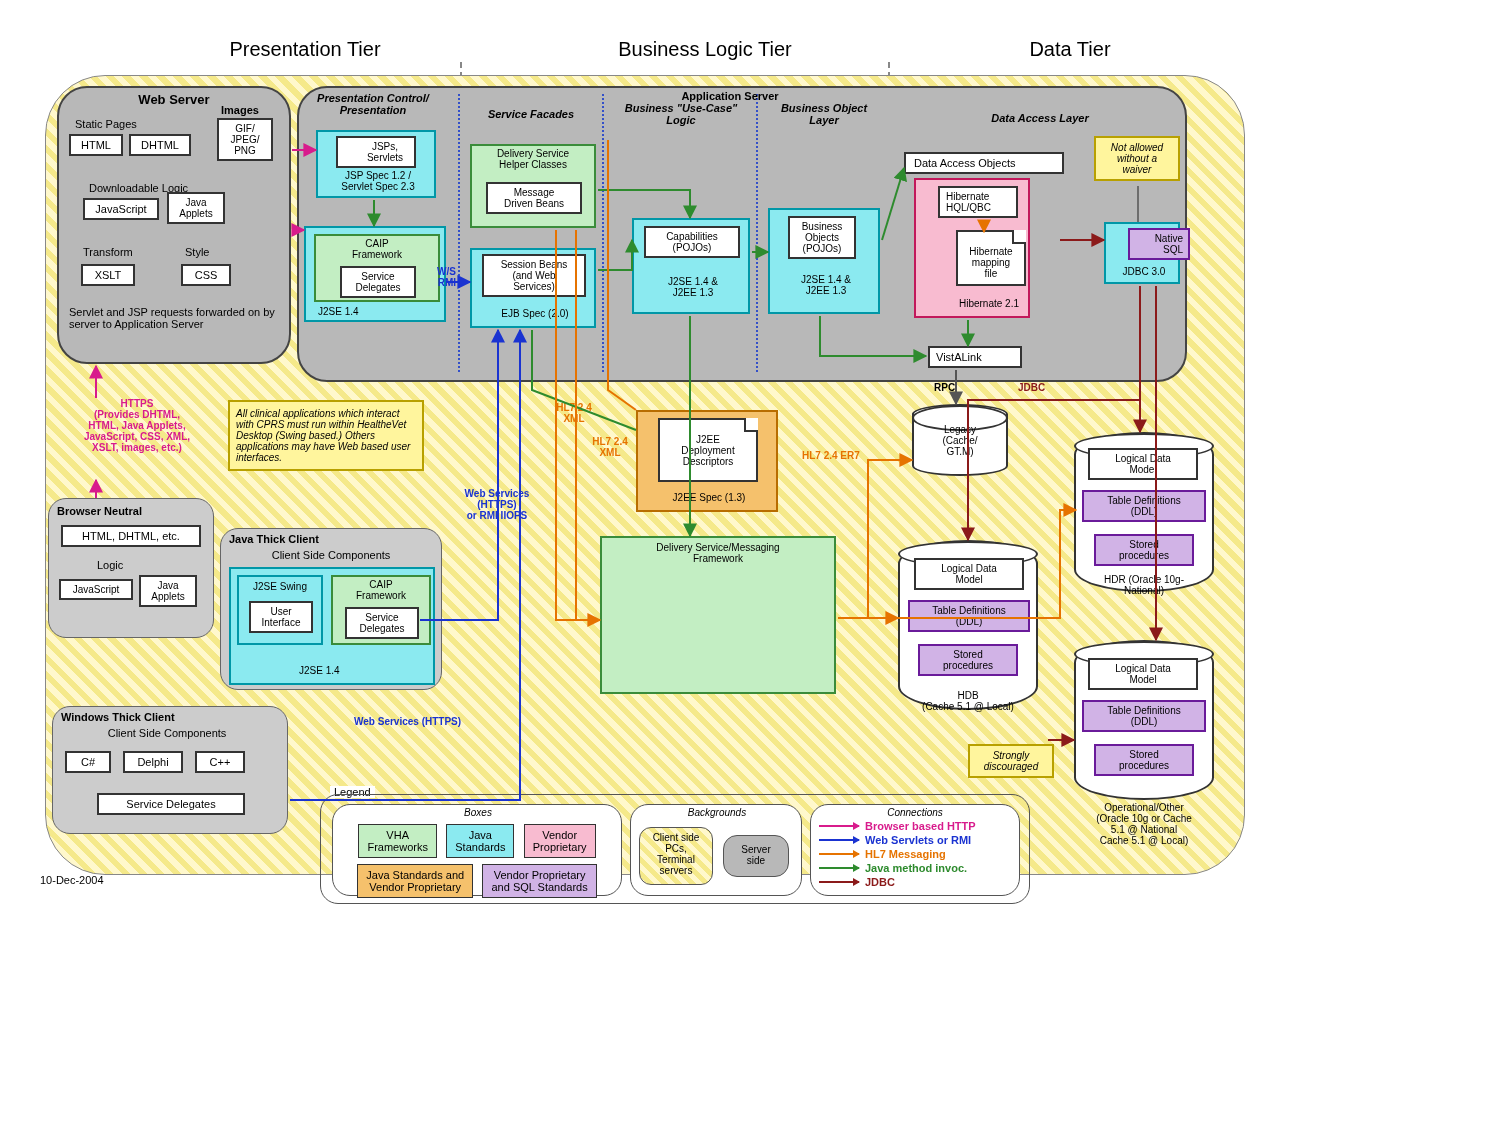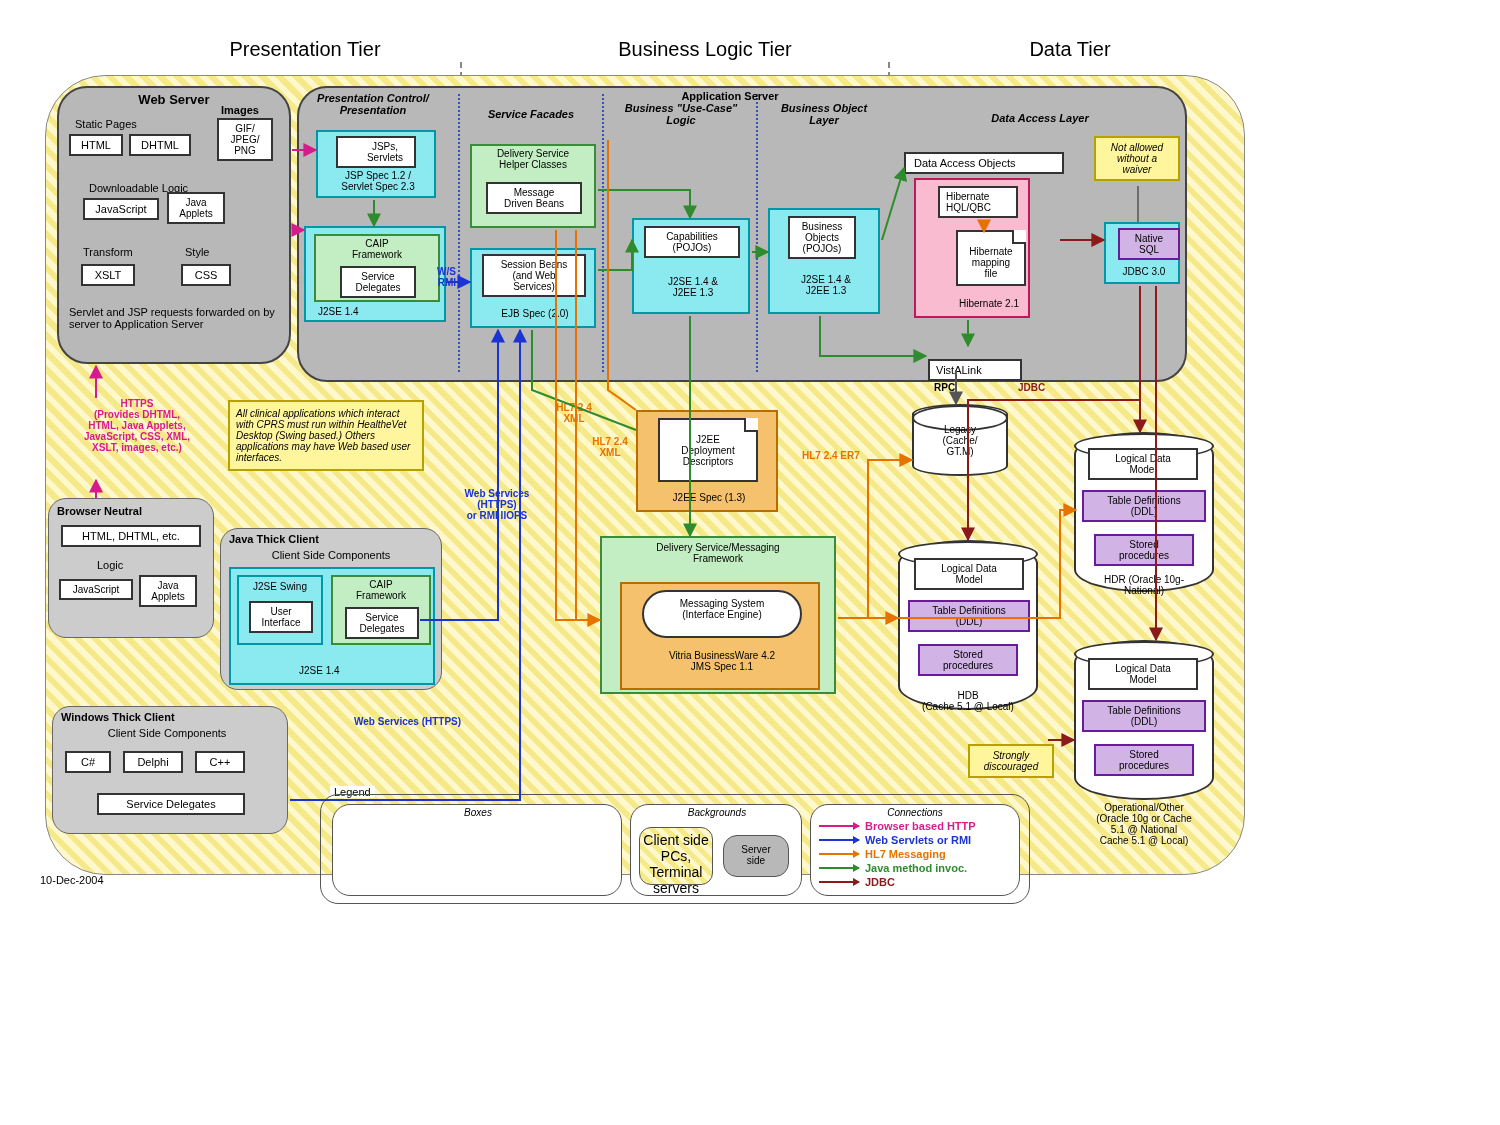--- a/index.html
+++ b/index.html
@@ -211,28 +211,28 @@
 HQL/QBC</div>
   <div class="doc" style="left:40px; top:50px; width:70px; height:56px;">
     <div class="fold"></div>
     <div class="xs center" style="margin-top:14px; white-space:pre-line;">Hibernate
 mapping
 file</div>
   </div>
   <div class="abs xs center" style="left:4px; top:118px; width:138px;">Hibernate 2.1</div>
 </div>
 
-<div class="abs white-box sm" style="left:928px; top:346px; width:94px; text-align:left; padding-left:6px;margin-top:13px;">VistALink</div>
+<div class="abs white-box sm" style="left:928px; top:346px; width:94px; text-align:left; padding-left:6px;">VistALink</div>
 
 <div class="abs group-yellow xs label-ital center" style="left:1094px; top:136px; width:86px; padding:4px; white-space:pre-line;">Not allowed
 without a
 waiver</div>
 
 <div class="abs group-cyan" style="left:1104px; top:222px; width:76px; height:62px;">
-  <div class="abs purple-box xs" style="left:12px; top:4px; width:62px; white-space:pre-line;">Native
+  <div class="abs purple-box xs" style="left:22px; top:4px; width:62px; white-space:pre-line;text-align:right;">Native
 SQL</div>
   <div class="abs xs center" style="left:2px; top:42px; width:72px;">JDBC 3.0</div>
 </div>
 
 <div class="abs label-bold xs c-blue" style="left:418px; top:266px; width:38px; white-space:pre-line; text-align:right;">W/S
 RMI</div>
 
 <div class="abs xs label-bold c-magenta" style="left:52px; top:398px; width:170px; white-space:pre-line; text-align:center;">HTTPS
 (Provides DHTML,
 HTML, Java Applets,
@@ -295,28 +295,20 @@
     <div class="xs center" style="margin-top:14px; white-space:pre-line;">J2EE
 Deployment
 Descriptors</div>
   </div>
   <div class="abs xs center" style="left:4px; top:80px; width:134px;">J2EE Spec (1.3)</div>
 </div>
 
 <div class="abs group-green" style="left:600px; top:536px; width:236px; height:158px;">
   <div class="xs center" style="margin-top:4px; white-space:pre-line;">Delivery Service/Messaging
 Framework</div>
-  <div class="abs group-orange" style="left:18px; top:44px; width:200px; height:108px;">
-    <div class="cloud" style="left:20px; top:6px; width:160px; height:48px;">
-      <div class="xs" style="white-space:pre-line;">Messaging System
-(Interface Engine)</div>
-    </div>
-    <div class="abs xs center" style="left:4px; top:66px; width:192px; white-space:pre-line;">Vitria BusinessWare 4.2
-JMS Spec 1.1</div>
-  </div>
 </div>
 
 <div class="abs xs label-bold" style="left:934px; top:382px;">RPC</div>
 <div class="abs xs label-bold c-darkred" style="left:1018px; top:382px;">JDBC</div>
 
 <div class="cyl" style="left:912px; top:404px; width:96px; height:72px;"></div>
 <div class="abs xs center" style="left:912px; top:424px; width:96px; white-space:pre-line;">Legacy
 (Cache/
 GT.M)</div>
 
@@ -355,25 +347,38 @@
 <div class="abs group-yellow xs label-ital center" style="left:968px; top:744px; width:86px; padding:4px; white-space:pre-line;">Strongly
 discouraged</div>
 
 <div class="abs sm" style="left:40px; top:874px;">10-Dec-2004</div>
 
 <div class="abs sm" style="left:330px; top:786px; background:#fff; padding:0 4px;">Legend</div>
 <div class="abs" style="left:320px; top:794px; width:710px; height:110px; border:1px solid #555; border-radius:18px;"></div>
 
 <div class="legend-rr" style="left:332px; top:804px; width:290px; height:92px;">
   <div class="abs label-ital xs center" style="left:0; top:2px; width:290px;">Boxes</div>
+  <div style="margin-top:16px; text-align:center;">
+    <span class="leg-swatch" style="background:#c3eec3; white-space:pre-line;">VHA
+Frameworks</span>
+    <span class="leg-swatch" style="background:#8beaf0; white-space:pre-line;">Java
+Standards</span>
+    <span class="leg-swatch" style="background:#f8bbd0; white-space:pre-line;">Vendor
+Proprietary</span>
+    <br>
+    <span class="leg-swatch" style="background:#f5c16c; white-space:pre-line;">Java Standards and
+Vendor Proprietary</span>
+    <span class="leg-swatch" style="background:#d1b3e6; white-space:pre-line;">Vendor Proprietary
+and SQL Standards</span>
+  </div>
 </div>
 
 <div class="legend-rr" style="left:630px; top:804px; width:172px; height:92px;">
   <div class="abs label-ital xs center" style="left:0; top:2px; width:172px;">Backgrounds</div>
-  <div class="abs" style="left:8px; top:22px; width:74px; height:58px; border:1px solid #555; border-radius:12px; background:repeating-linear-gradient(45deg,#fff8cc 0 5px,#f5e98a 5px 10px); font-size:14px; text-align:center; padding-top:4px; white-space:pre-line;">Client side
+  <div class="abs" style="left:8px; top:22px; width:74px; height:58px; border:1px solid #555; border-radius:12px; background:repeating-linear-gradient(45deg,#fff8cc 0 5px,#f5e98a 5px 10px); font-size:10px; text-align:center; padding-top:4px; white-space:pre-line;">Client side
 PCs,
 Terminal
 servers</div>
   <div class="abs" style="left:92px; top:30px; width:66px; height:42px; border:1px solid #555; border-radius:14px; background:#b8b8b8; font-size:10px; text-align:center; padding-top:8px; white-space:pre-line;">Server
 side</div>
 </div>
 
 <div class="legend-rr" style="left:810px; top:804px; width:210px; height:92px; padding:2px 8px;">
   <div class="label-ital xs center">Connections</div>
   <div class="conn-row c-magenta">

